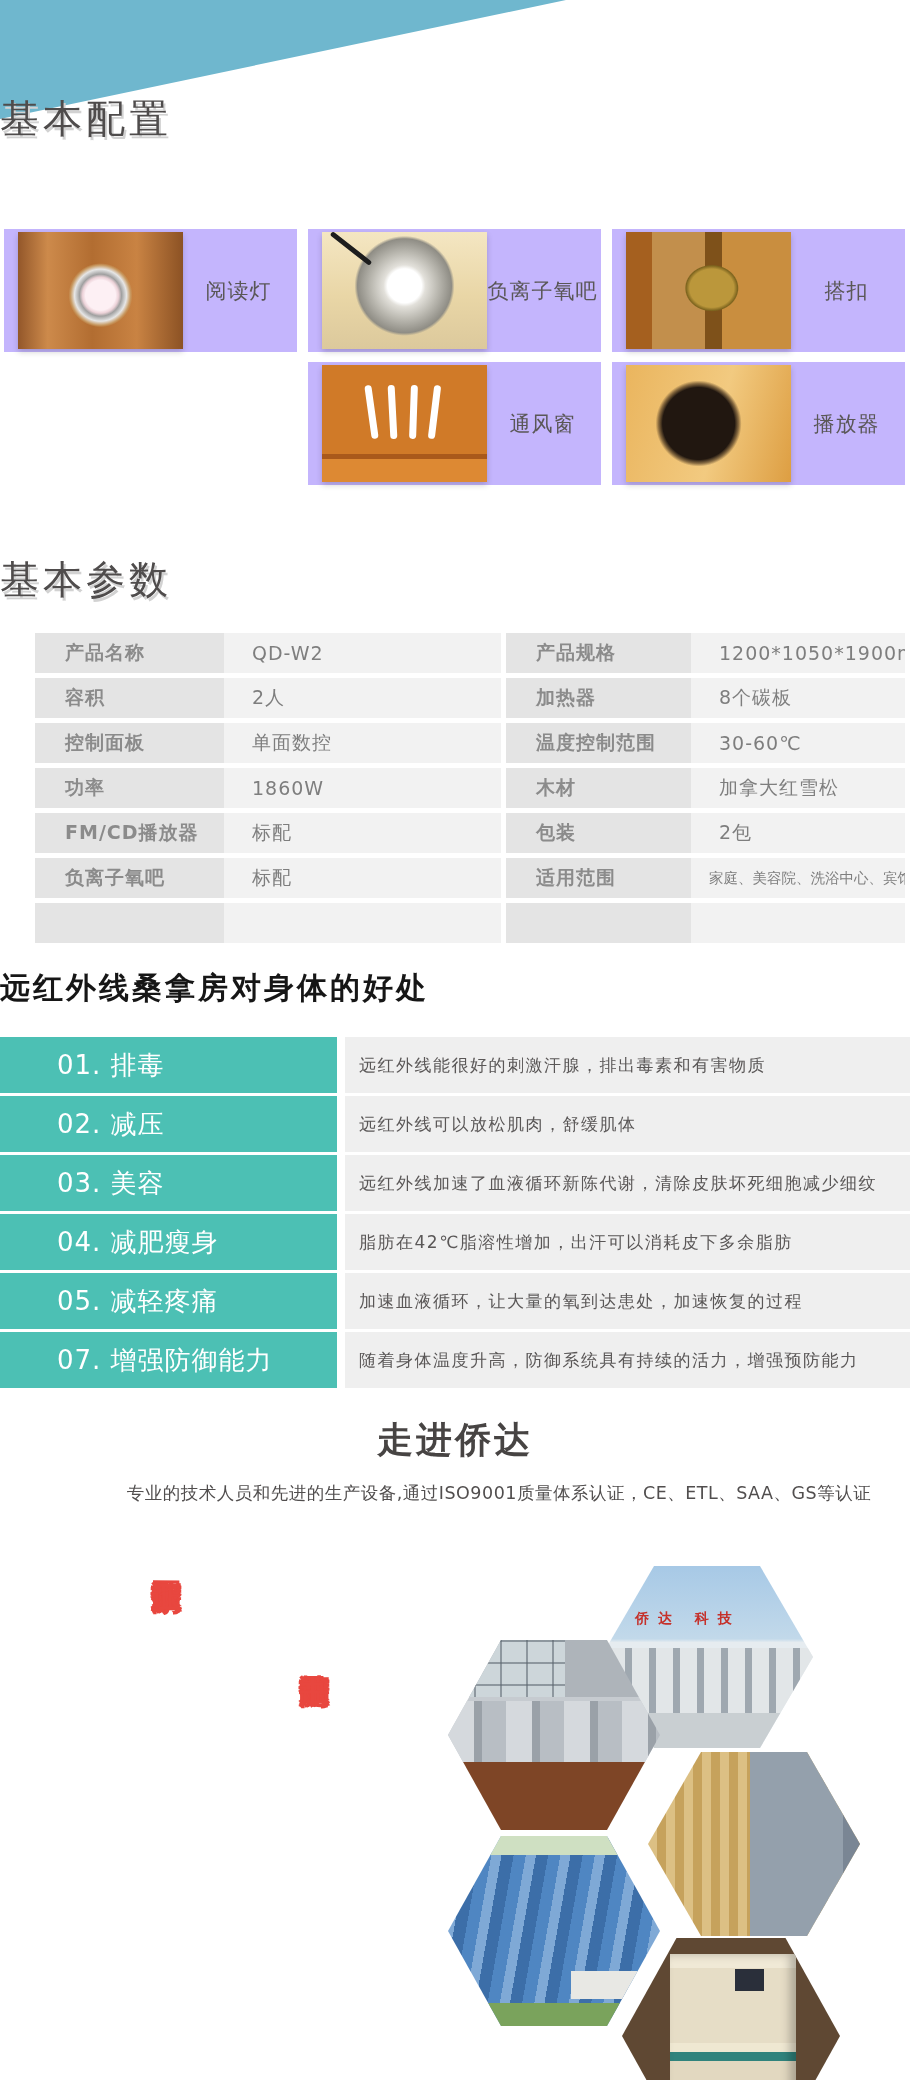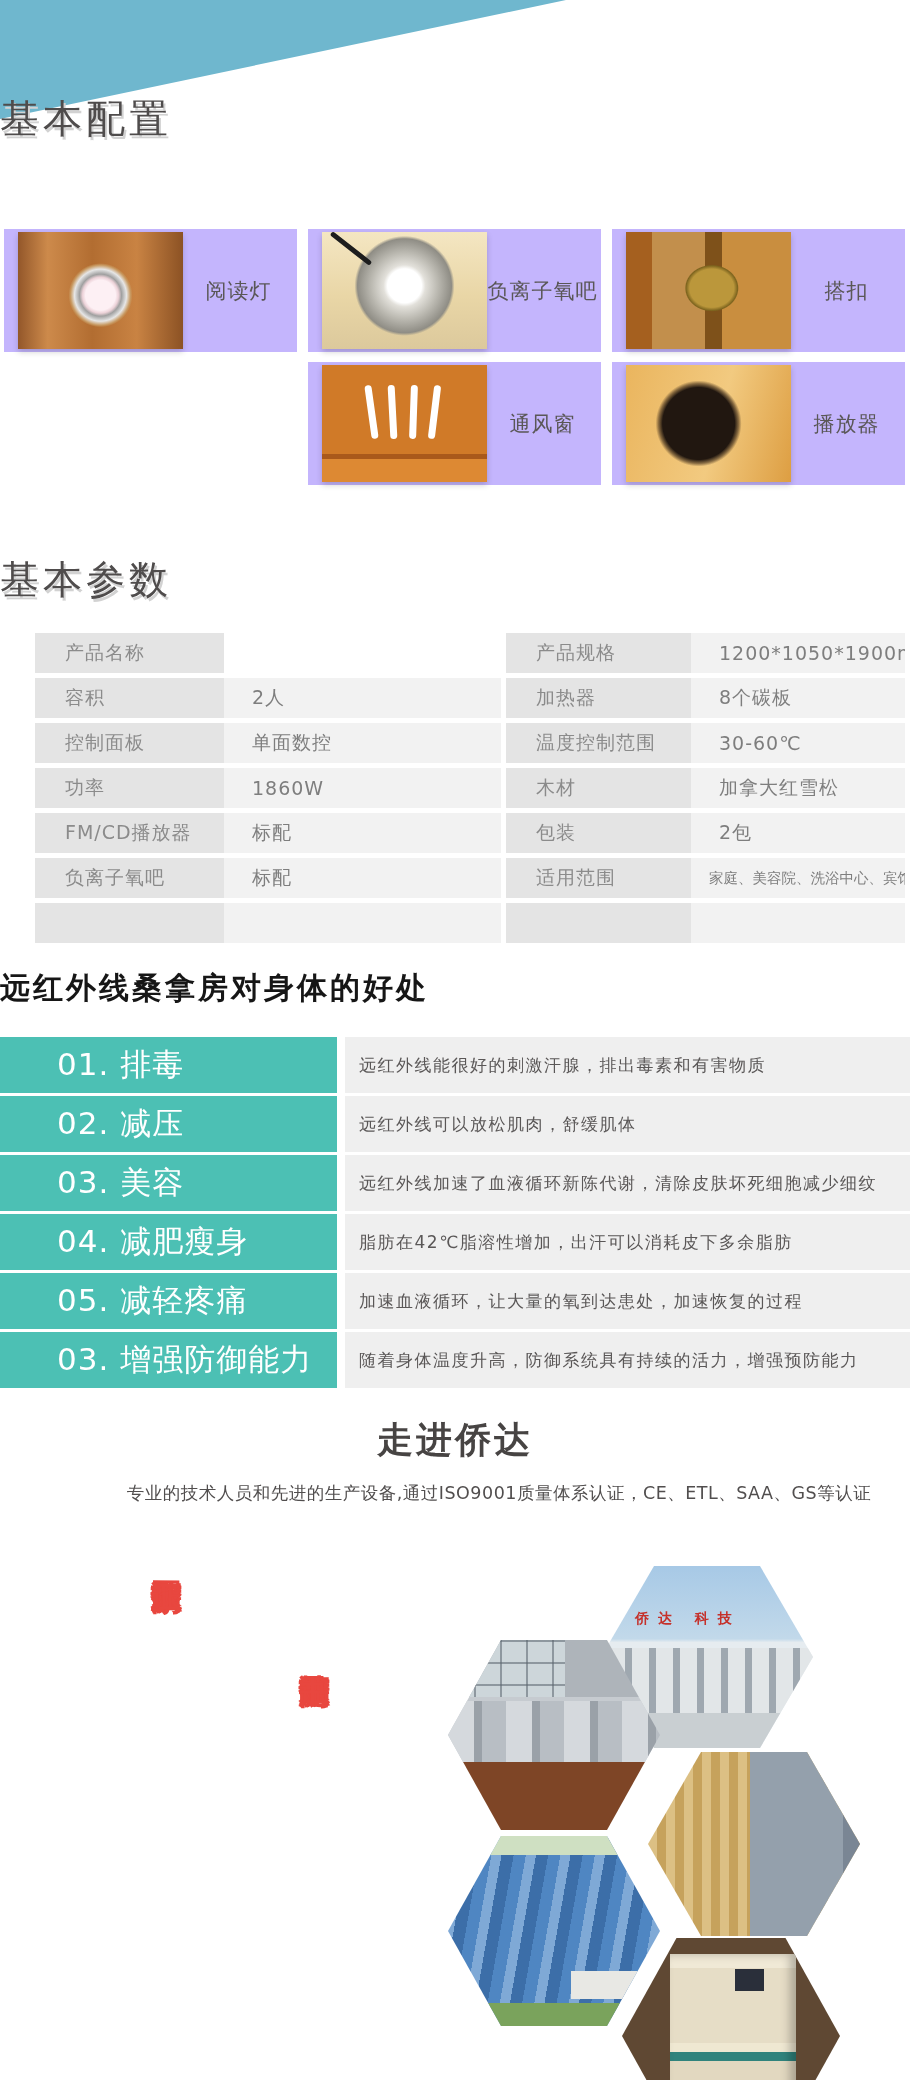--- a/index.html
+++ b/index.html
@@ -65,38 +65,38 @@
     radial-gradient(circle at 44% 50%, #211710 0 36px, rgba(53,36,22,.55) 40px, rgba(0,0,0,0) 43px),
     linear-gradient(105deg, #eab55e 0%, #f2ca80 55%, #dd9e42 100%); }
 
   
   .ptable { position:absolute; left:35px; top:633px; width:870px; }
   .prow { position:relative; height:40px; margin-bottom:5px; }
   .prow span {
     position:absolute; top:0; height:100%; box-sizing:border-box;
     display:flex; align-items:center; font-size:19px; white-space:nowrap; overflow:hidden;
   }
-  .cl { background:#e4e4e4; color:#8b8b8b; padding-left:30px; letter-spacing:1px; }
+  .cl { background:#e4e4e4; color:#8b8b8b; padding-left:30px; letter-spacing:1px;font-weight:bold; }
   .cv { background:#f2f2f2; color:#7e7e7e; padding-left:28px; letter-spacing:1px; }
   .c1l { left:0;     width:189px; }
   .c1v { left:189px; width:277px; }
   .c2l { left:471px; width:185px; }
   .c2v { left:656px; width:214px; }
   .prow:nth-child(6) .c2v { font-size:14.5px; padding-left:18px; letter-spacing:0; }
 
   
   .benefits-title {
     position:absolute; top:968px; left:0; width:100%; margin:0; text-align:left;
     font-size:30px; font-weight:bold; color:#161616; letter-spacing:3px;
   }
   .benefits { position:absolute; left:0; top:1037px; width:910px; }
   .brow { position:relative; height:56px; margin-bottom:3px; }
   .btag {
     position:absolute; left:0; top:0; width:337px; height:100%;
-    background:#4cc0b4; color:#ffffff; font-size:31px;
+    background:#4cc0b4; color:#ffffff; font-size:26px;
     display:flex; align-items:center; padding-left:57px; box-sizing:border-box;
     letter-spacing:1px; white-space:nowrap;
   }
   .bdesc {
     position:absolute; left:345px; right:0; top:0; height:100%;
     background:#efefef; color:#5a5757; font-size:17px;
     display:flex; align-items:center; padding-left:14px; box-sizing:border-box;
     letter-spacing:1.5px; white-space:nowrap; overflow:hidden;
   }
 
@@ -194,20 +194,21 @@
   <div class="feat-cell fc6">
     <div class="feat-photo p6"></div>
     <span class="feat-label">播放器</span>
   </div>
 
   <h2 class="sec-title t-params">基本参数</h2>
 
   <div class="ptable">
     <div class="prow">
       <span class="cl c1l">产品名称</span>
+      <span class="cv c1v">QD-W2</span>
       <span class="cl c2l">产品规格</span>
       <span class="cv c2v">1200*1050*1900mm</span>
     </div>
     <div class="prow">
       <span class="cl c1l">容积</span>
       <span class="cv c1v">2人</span>
       <span class="cl c2l">加热器</span>
       <span class="cv c2v">8个碳板</span>
     </div>
     <div class="prow">
@@ -259,21 +260,21 @@
     </div>
     <div class="brow">
       <div class="btag">04. 减肥瘦身</div>
       <div class="bdesc">脂肪在42℃脂溶性增加，出汗可以消耗皮下多余脂肪</div>
     </div>
     <div class="brow">
       <div class="btag">05. 减轻疼痛</div>
       <div class="bdesc">加速血液循环，让大量的氧到达患处，加速恢复的过程</div>
     </div>
     <div class="brow">
-      <div class="btag">03. 增强防御能力</div>
+      <div class="btag">07. 增强防御能力</div>
       <div class="bdesc">随着身体温度升高，防御系统具有持续的活力，增强预防能力</div>
     </div>
   </div>
 
   <h2 class="about-title">走进侨达</h2>
   <p class="about-sub">专业的技术人员和先进的生产设备,通过ISO9001质量体系认证，CE、ETL、SAA、GS等认证</p>
 
   <div class="vbanner vb1">荣获国家高新技术企业认证</div>
   <div class="vbanner vb2">荣获高新技术产品认定证书</div>
 

